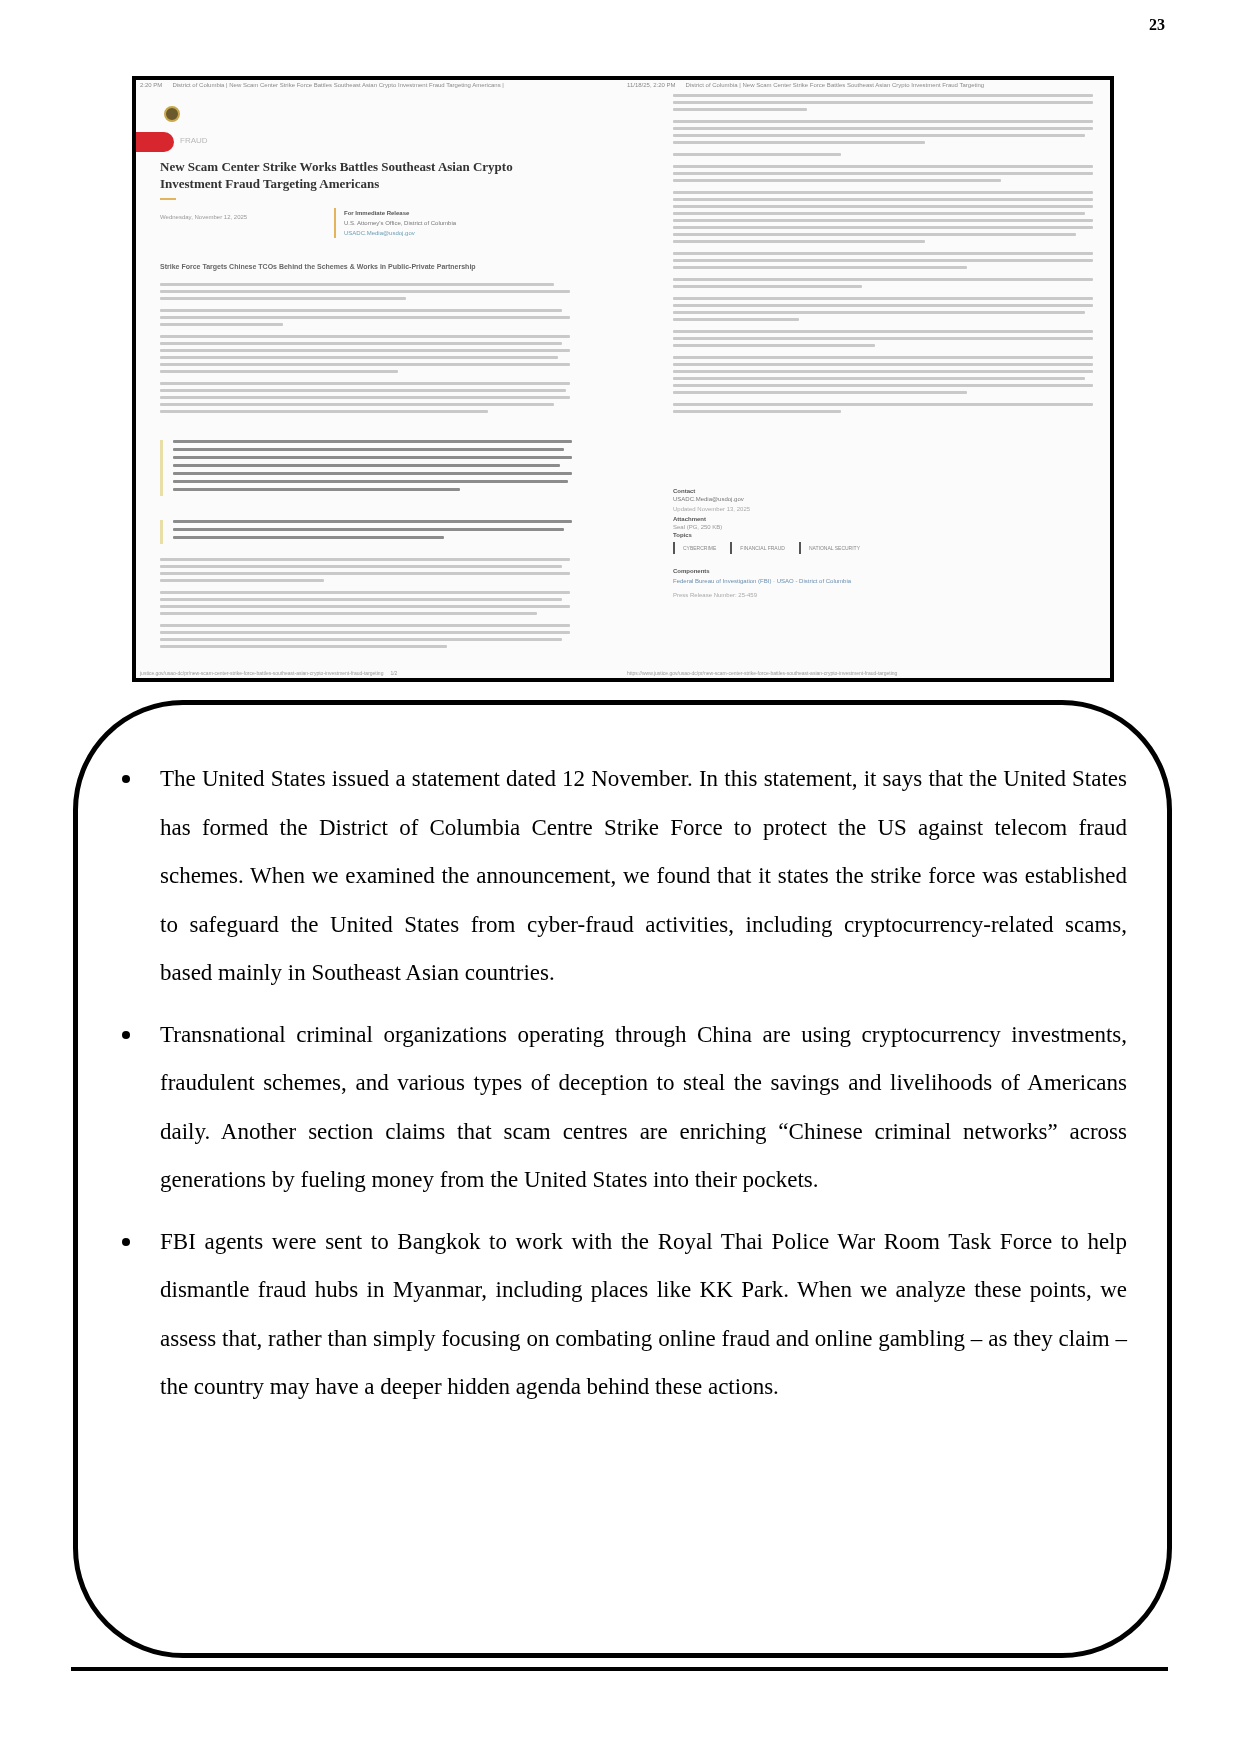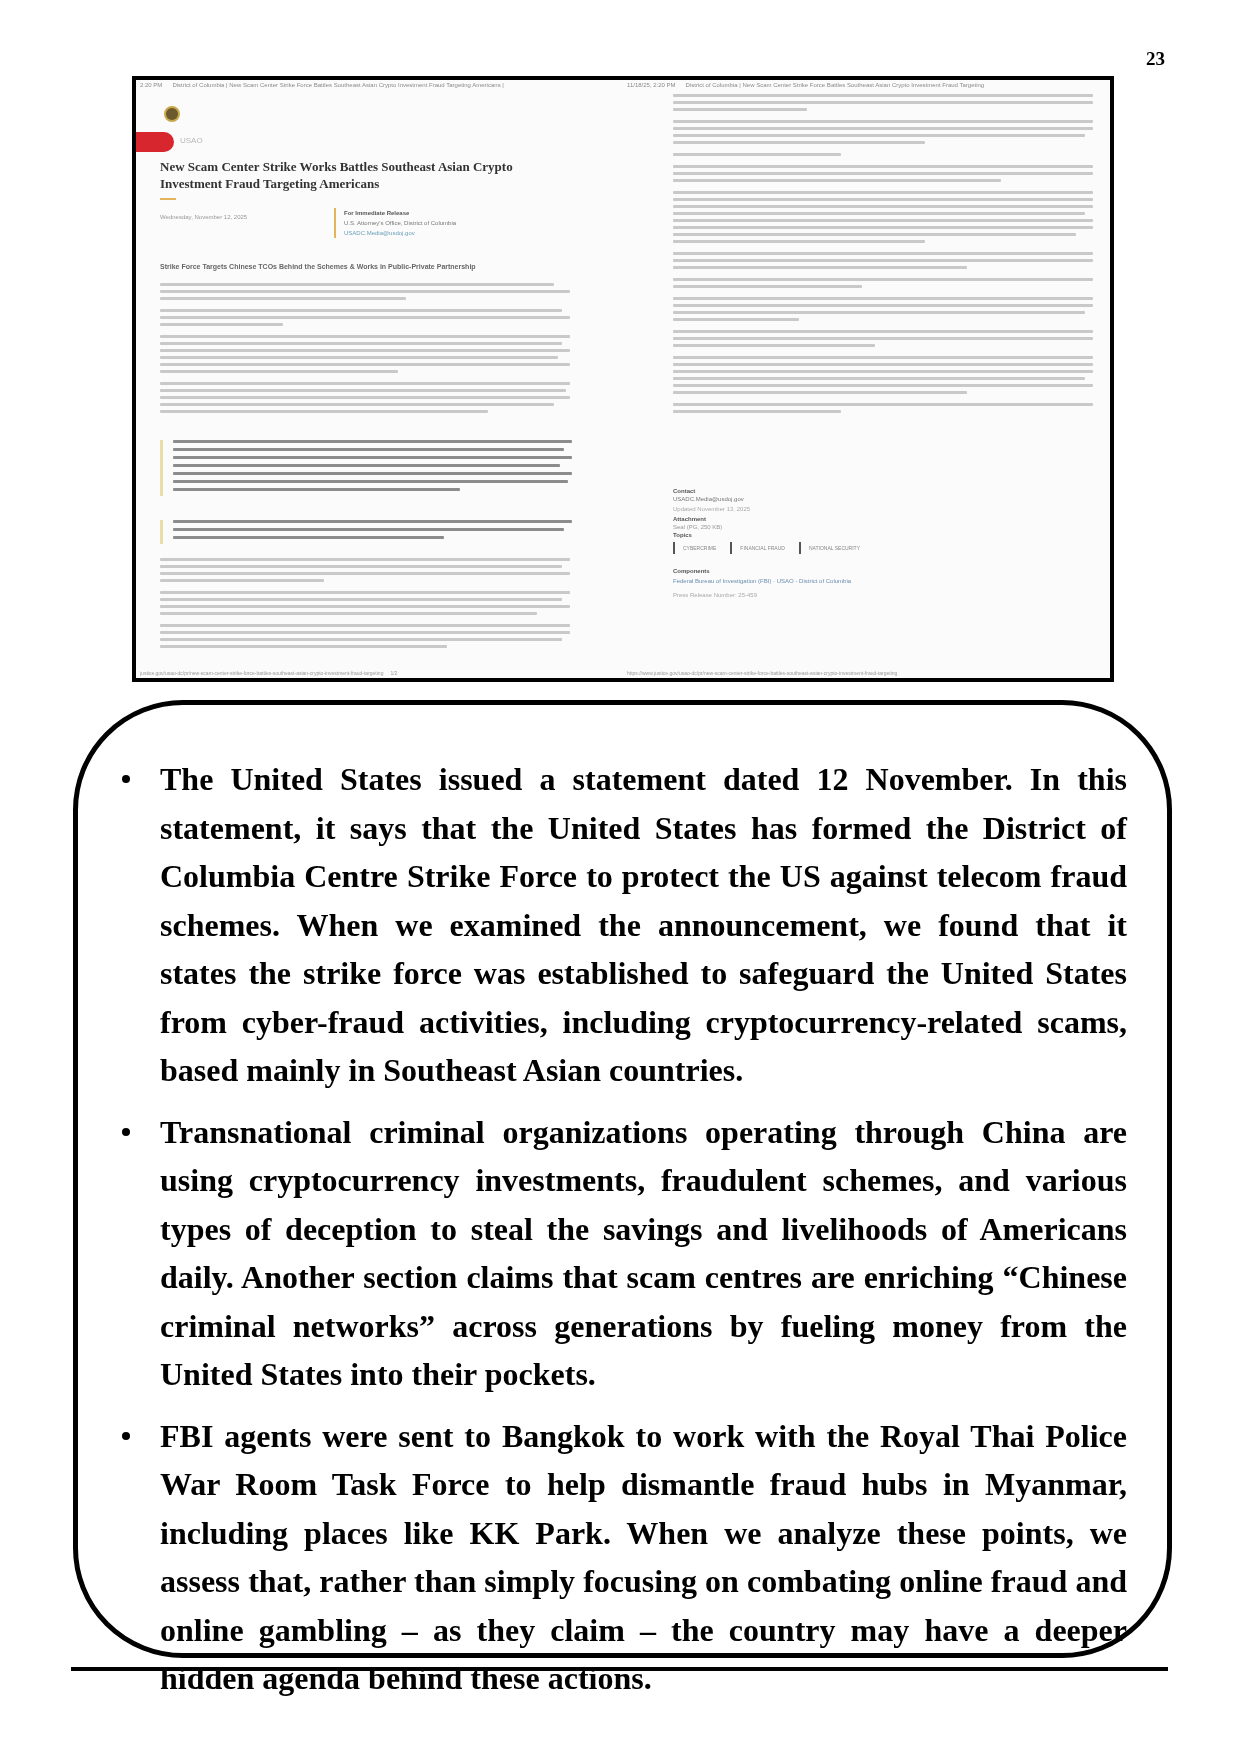--- a/index.html
+++ b/index.html
@@ -1,17 +1,17 @@
 <!DOCTYPE html>
 <html><head>
 <meta charset="utf-8">
 <style>
   html, body { margin:0; padding:0; background:#fff; }
   body { width:1241px; height:1755px; position:relative; overflow:hidden; font-family:"Liberation Serif", serif; color:#000; }
-  .page-number { position:absolute; top:48px; right:76px; font-weight:bold; font-size:19px; }
+  .page-number { position:absolute; top:16px; right:76px; font-weight:bold; font-size:16px; }
   .shot { position:absolute; left:132px; top:76px; width:982px; height:606px; border:4px solid #000; background:#fbfbfb; overflow:hidden; box-sizing:border-box; }
   .shot .half { position:absolute; top:0; height:100%; width:50%; }
   .shot .left { left:0; }
   .shot .right { left:50%; }
   .browser-bar { font-family:"Liberation Sans", sans-serif; font-size:6px; color:#8a8a8a; white-space:nowrap; overflow:hidden; padding:2px 4px; }
   .doj-seal { position:absolute; left:28px; top:26px; width:16px; height:16px; border-radius:50%; background:#6b5a2e; border:2px solid #c8a84a; box-sizing:border-box; }
   .logo { position:absolute; left:0; top:52px; width:38px; height:20px; background:#d8262e; border-radius:0 10px 10px 0; }
   .logo-sub { position:absolute; left:44px; top:56px; font-size:8px; color:#b8b8b8; font-family:"Liberation Sans", sans-serif; }
   .pr-title { position:absolute; left:24px; top:78px; width:400px; font-weight:bold; font-size:13px; line-height:17px; color:#333; }
   .gold-rule { position:absolute; left:24px; top:118px; width:16px; height:2px; background:#e3b45b; }
@@ -26,39 +26,39 @@
   .quote { position:absolute; left:24px; width:412px; border-left:3px solid #e8dfa8; padding-left:10px; box-sizing:border-box; }
   .quote .line { background:#8c8c8c; height:3px; margin-bottom:5px; }
   .footer-url { position:absolute; bottom:2px; left:4px; right:4px; font-family:"Liberation Sans", sans-serif; font-size:5px; color:#999; white-space:nowrap; overflow:hidden; }
   .right .lines { left:50px; width:420px; }
   .meta { position:absolute; left:50px; font-family:"Liberation Sans", sans-serif; font-size:6px; color:#777; }
   .meta.b { font-weight:bold; color:#555; }
   .topics { position:absolute; left:50px; top:458px; display:flex; gap:14px; font-family:"Liberation Sans", sans-serif; font-size:5px; color:#888; }
   .topic { border-left:2px solid #555; padding-left:8px; height:12px; line-height:12px; }
   .callout { position:absolute; left:73px; top:700px; width:1099px; height:958px; border:5px solid #000; border-radius:110px; box-sizing:border-box; }
   .bullets { position:absolute; left:0; top:50px; width:100%; margin:0; padding:0 40px 0 82px; list-style:none; box-sizing:border-box; }
-  .bullets li { position:relative; font-weight:bold; font-size:32px; line-height:48.5px; text-align:justify; margin-bottom:13px; }
+  .bullets li { position:relative; font-weight:normal; font-size:23px; line-height:48.5px; text-align:justify; margin-bottom:13px; }
   .bullets li .dot { position:absolute; left:-38px; top:20px; width:8px; height:8px; background:#000; border-radius:50%; }
   .rule { position:absolute; left:71px; top:1667px; width:1097px; height:4px; background:#000; }
 </style>
 </head>
 <body>
 
 <div class="page-number">23</div>
 
 <div class="shot">
   <div class="half left">
     <div class="browser-bar">
       <span>2:20 PM</span>
       &nbsp;&nbsp;&nbsp;&nbsp;
       <span>District of Columbia | New Scam Center Strike Force Battles Southeast Asian Crypto Investment Fraud Targeting Americans |</span>
     </div>
     <div class="doj-seal"></div>
     <div class="logo"></div>
-    <div class="logo-sub">USAO</div>
+    <div class="logo-sub">FRAUD</div>
     <div class="pr-title">New Scam Center Strike Works Battles Southeast Asian Crypto Investment Fraud Targeting Americans</div>
     <div class="gold-rule"></div>
     <div class="pr-date">Wednesday, November 12, 2025</div>
     <div class="release-box">
       <div class="b">For Immediate Release</div>
       <div>U.S. Attorney's Office, District of Columbia</div>
       <div class="link">USADC.Media@usdoj.gov</div>
     </div>
     <div class="subhead">Strike Force Targets Chinese TCOs Behind the Schemes &amp; Works in Public-Private Partnership</div>
 

